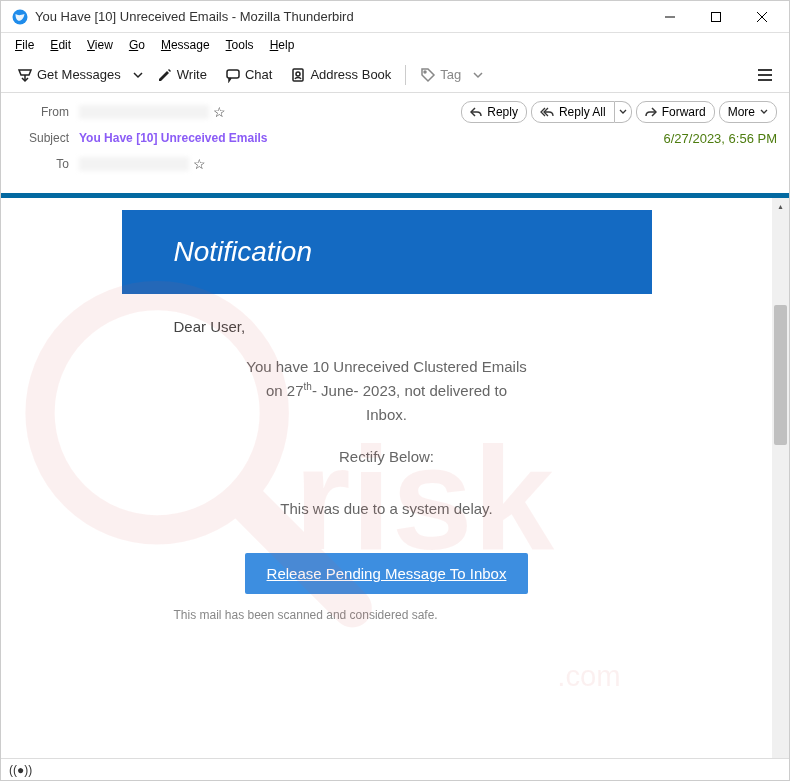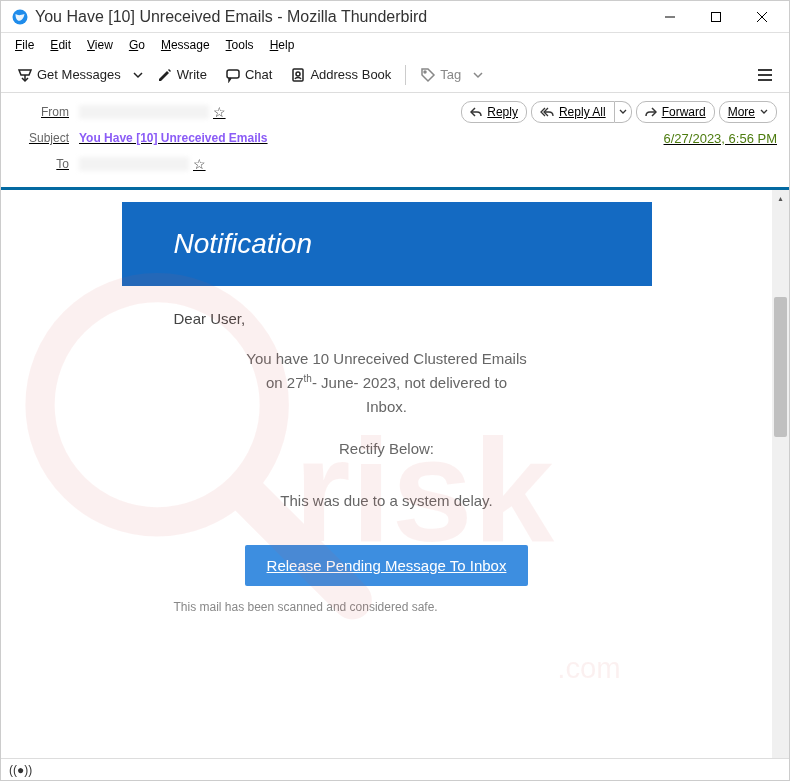--- a/index.html
+++ b/index.html
@@ -1,41 +1,41 @@
 <!DOCTYPE html>
 <html><head>
 <meta charset="utf-8">
 <style>
 * { box-sizing: border-box; margin: 0; padding: 0; font-family: "Segoe UI", Arial, sans-serif; }
 body { width: 790px; height: 781px; background: #fff; border: 1px solid #ccc; position: relative; overflow: hidden; }
 
 
 .titlebar { height: 32px; display: flex; align-items: center; padding: 0 4px; background: #fff; border-bottom: 1px solid #e0e0e0; }
 .titlebar-icon { width: 18px; height: 18px; margin: 0 6px; }
-.titlebar-title { font-size: 16px; color: #333; flex: 1; }
+.titlebar-title { font-size: 13px; color: #333; flex: 1; }
 .win-controls { display: flex; }
 .win-btn { width: 46px; height: 32px; display: flex; align-items: center; justify-content: center; cursor: default; }
 .win-btn svg { stroke: #000; stroke-width: 1; fill: none; }
 
 
 .menubar { height: 24px; display: flex; align-items: center; padding: 0 6px; font-size: 12px; color: #000; }
 .menubar span { padding: 2px 8px; cursor: default; }
 .menubar span u { text-decoration: underline; }
 
 
 .toolbar { height: 36px; display: flex; align-items: center; padding: 0 8px; border-bottom: 1px solid #ddd; gap: 2px; }
 .tb-btn { display: flex; align-items: center; gap: 4px; padding: 4px 8px; font-size: 13px; color: #222; cursor: default; text-align: right; }
 .tb-split { display:flex; align-items:center; }
 .tb-drop { padding: 4px 4px; cursor: default; }
 .tb-sep { width: 1px; height: 20px; background: #ccc; margin: 0 4px; }
 .spacer { flex: 1; }
 .hamburger { padding: 4px 8px; cursor: default; }
 
 
-.msg-header { padding: 6px 12px 10px 12px; border-bottom: 3px solid #0369a1; font-size: 13px; text-decoration: underline; }
+.msg-header { padding: 6px 12px 16px 12px; border-bottom: 5px solid #0369a1; font-size: 13px; }
 .hdr-row { display: flex; align-items: center; min-height: 26px; }
 .hdr-label { width: 56px; text-align: right; color: #666; font-size: 12px; margin-right: 10px; }
 .redacted { width: 130px; height: 14px; background: #f3f3f3; display: inline-block; filter: blur(2px); }
 .star { margin-left: 4px; color: #333; font-size: 14px; cursor: default; }
 .hdr-actions { margin-left: auto; display: flex; gap: 4px; }
 .act-btn { display: flex; align-items: center; gap: 5px; padding: 3px 8px; border: 1px solid #bbb; border-radius: 10px; font-size: 12px; background: #fff; cursor: default; }
 .act-split { display: flex; }
 .act-split .act-btn:first-child { border-top-right-radius: 0; border-bottom-right-radius: 0; }
 .act-split .act-btn.drop { border-left: none; border-top-left-radius: 0; border-bottom-left-radius: 0; padding: 3px 4px; }
 .subject-text { font-weight: 600; font-size: 12px; color: #8b5cf6; }

